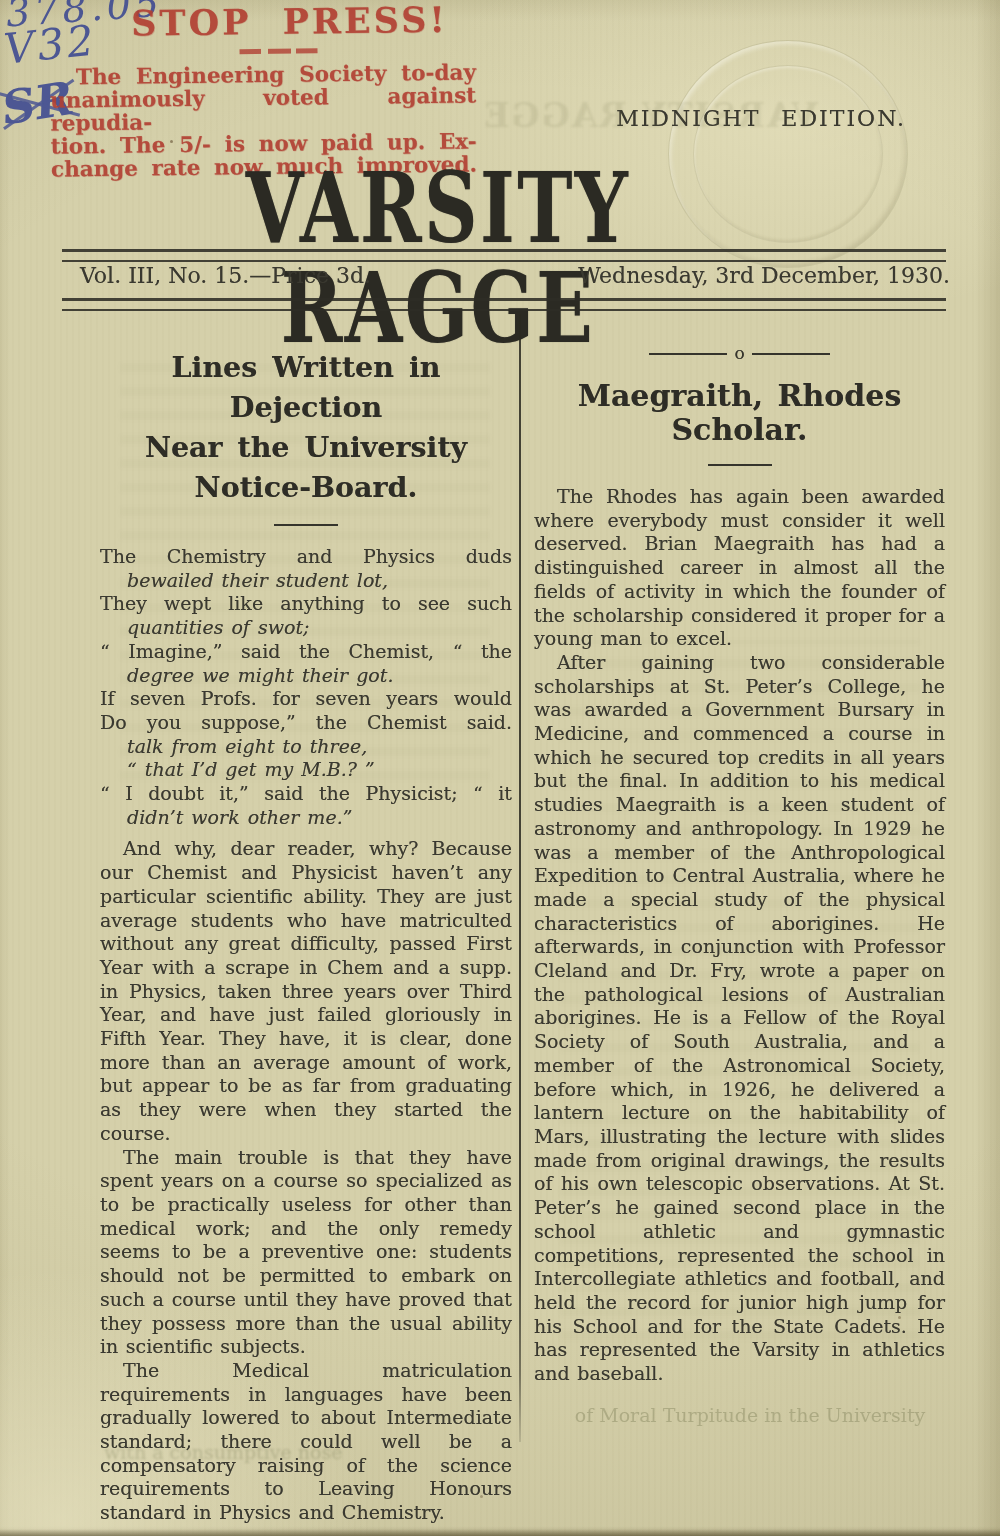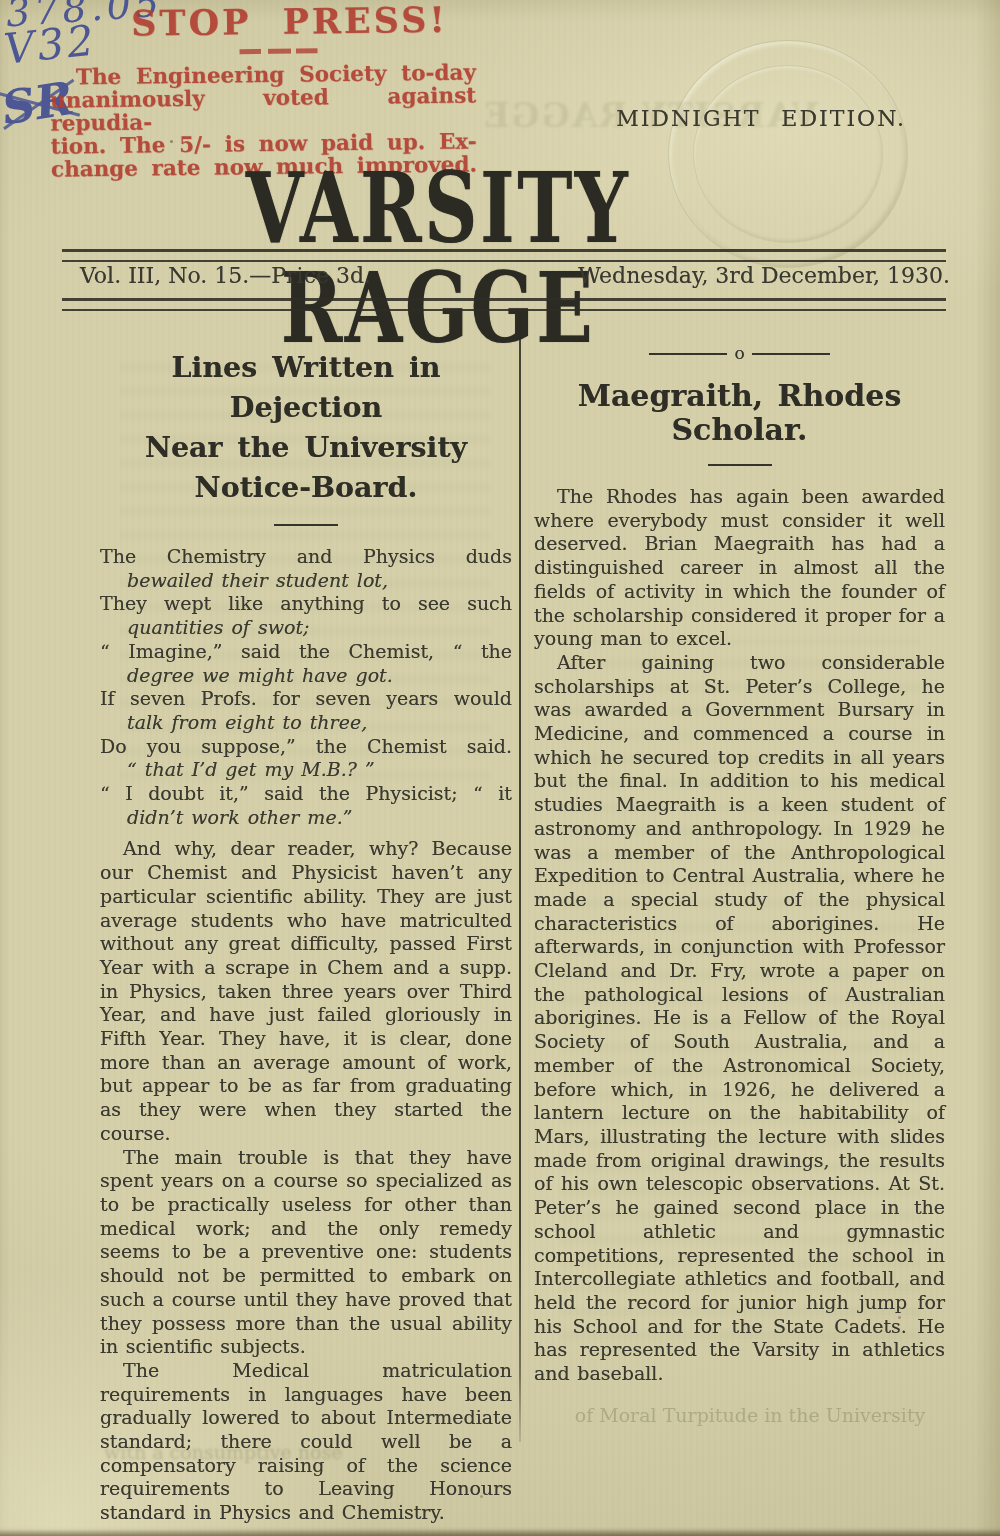--- a/index.html
+++ b/index.html
@@ -151,24 +151,24 @@
       <div>Near the University</div>
       <div>Notice-Board.</div>
     </div>
     <div class="rule-short"></div>
     <div class="poem">
       <div class="poem-line">The Chemistry and Physics duds</div>
       <div class="poem-line cont">bewailed their student lot,</div>
       <div class="poem-line">They wept like anything to see such</div>
       <div class="poem-line cont">quantities of swot;</div>
       <div class="poem-line">“ Imagine,” said the Chemist, “ the</div>
-      <div class="poem-line cont">degree we might have got.</div>
+      <div class="poem-line cont">degree we might their got.</div>
       <div class="poem-line">If seven Profs. for seven years would</div>
+      <div class="poem-line">Do you suppose,” the Chemist said.</div>
       <div class="poem-line cont">talk from eight to three,</div>
-      <div class="poem-line">Do you suppose,” the Chemist said.</div>
       <div class="poem-line cont">“ that I’d get my M.B.? ”</div>
       <div class="poem-line">“ I doubt it,” said the Physicist; “ it</div>
       <div class="poem-line cont">didn’t work other me.”</div>
     </div>
     <p>And why, dear reader, why? Because our Chemist and Physicist haven’t any particular scientific ability. They are just average students who have matriculted without any great difficulty, passed First Year with a scrape in Chem and a supp. in Physics, taken three years over Third Year, and have just failed gloriously in Fifth Year. They have, it is clear, done more than an average amount of work, but appear to be as far from graduating as they were when they started the course.</p>
     <p>The main trouble is that they have spent years on a course so specialized as to be practically useless for other than medical work; and the only remedy seems to be a preventive one: students should not be permitted to embark on such a course until they have proved that they possess more than the usual ability in scientific subjects.</p>
     <p>The Medical matriculation requirements in languages have been gradually lowered to about Intermediate standard; there could well be a compensatory raising of the science requirements to Leaving Honours standard in Physics and Chemistry.</p>
   </div>
 
   <div class="col col-right ink">

